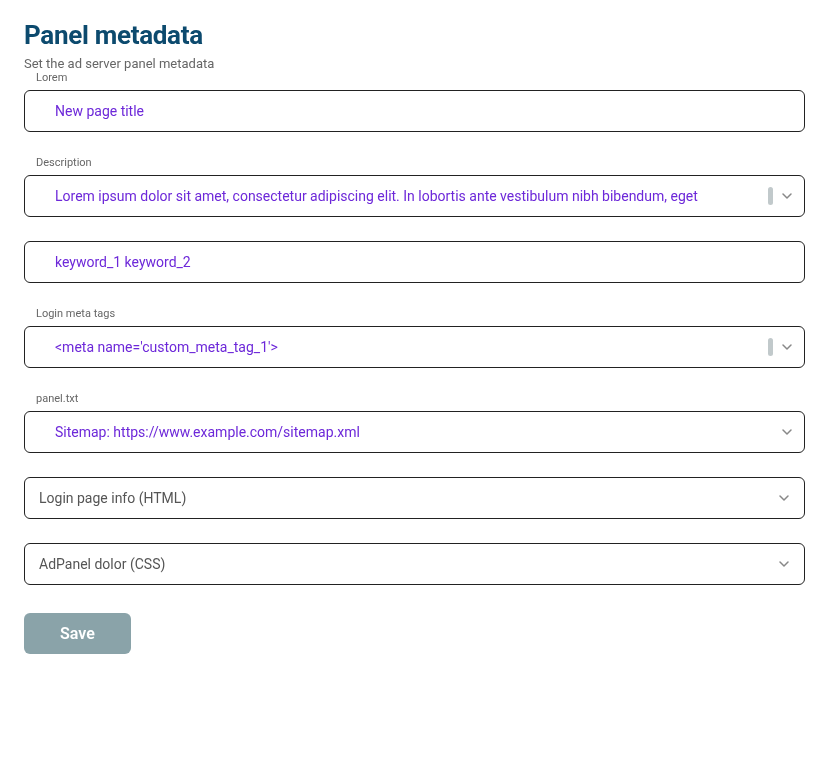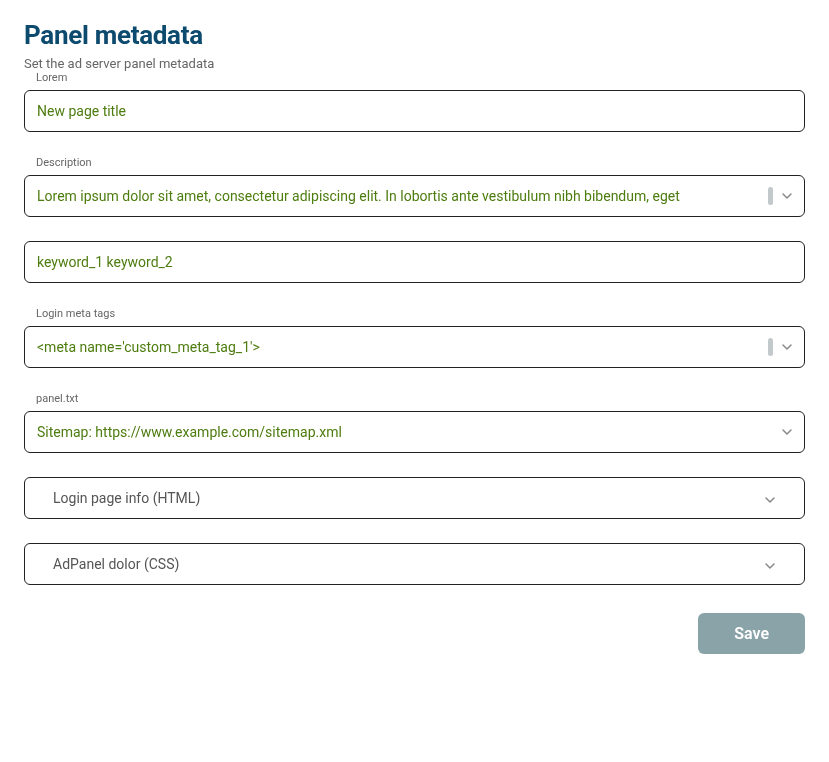--- a/index.html
+++ b/index.html
@@ -30,25 +30,25 @@
     }
     .field-label {
       display: block;
       font-size: 11px;
       color: #666;
       margin-left: 12px;
       margin-bottom: 6px;
     }
     .field-input {
       width: 100%;
-      padding: 12px 12px;
+      padding: 12px 30px;
       border: 1px solid #222;
       border-radius: 6px;
       font-size: 14px;
-      color: #4d7c0f;
+      color: #6d28d9;
       background: #fff;
       font-family: inherit;
       outline: none;
     }
     .field-input-wrapper {
       position: relative;
       width: 100%;
     }
     .field-input-with-controls {
       padding-right: 55px;
@@ -77,34 +77,33 @@
       display: flex;
       align-items: center;
       justify-content: center;
     }
     .chevron svg {
       width: 12px;
       height: 12px;
     }
     .collapse-bar {
       width: 100%;
-      padding: 12px 28px;
+      padding: 12px 14px;
       border: 1px solid #222;
       border-radius: 6px;
       font-size: 14px;
       color: #555;
       background: #fff;
       display: flex;
       justify-content: space-between;
-      align-items: flex-end;
+      align-items: center;
       cursor: pointer;
     }
     .actions {
       display: flex;
-      justify-content: flex-end;
       margin-top: 28px;
     }
     .save-btn {
       background: #8aa3a9;
       color: #fff;
       border: none;
       border-radius: 6px;
       padding: 11px 36px;
       font-size: 16px;
       font-weight: 600;

